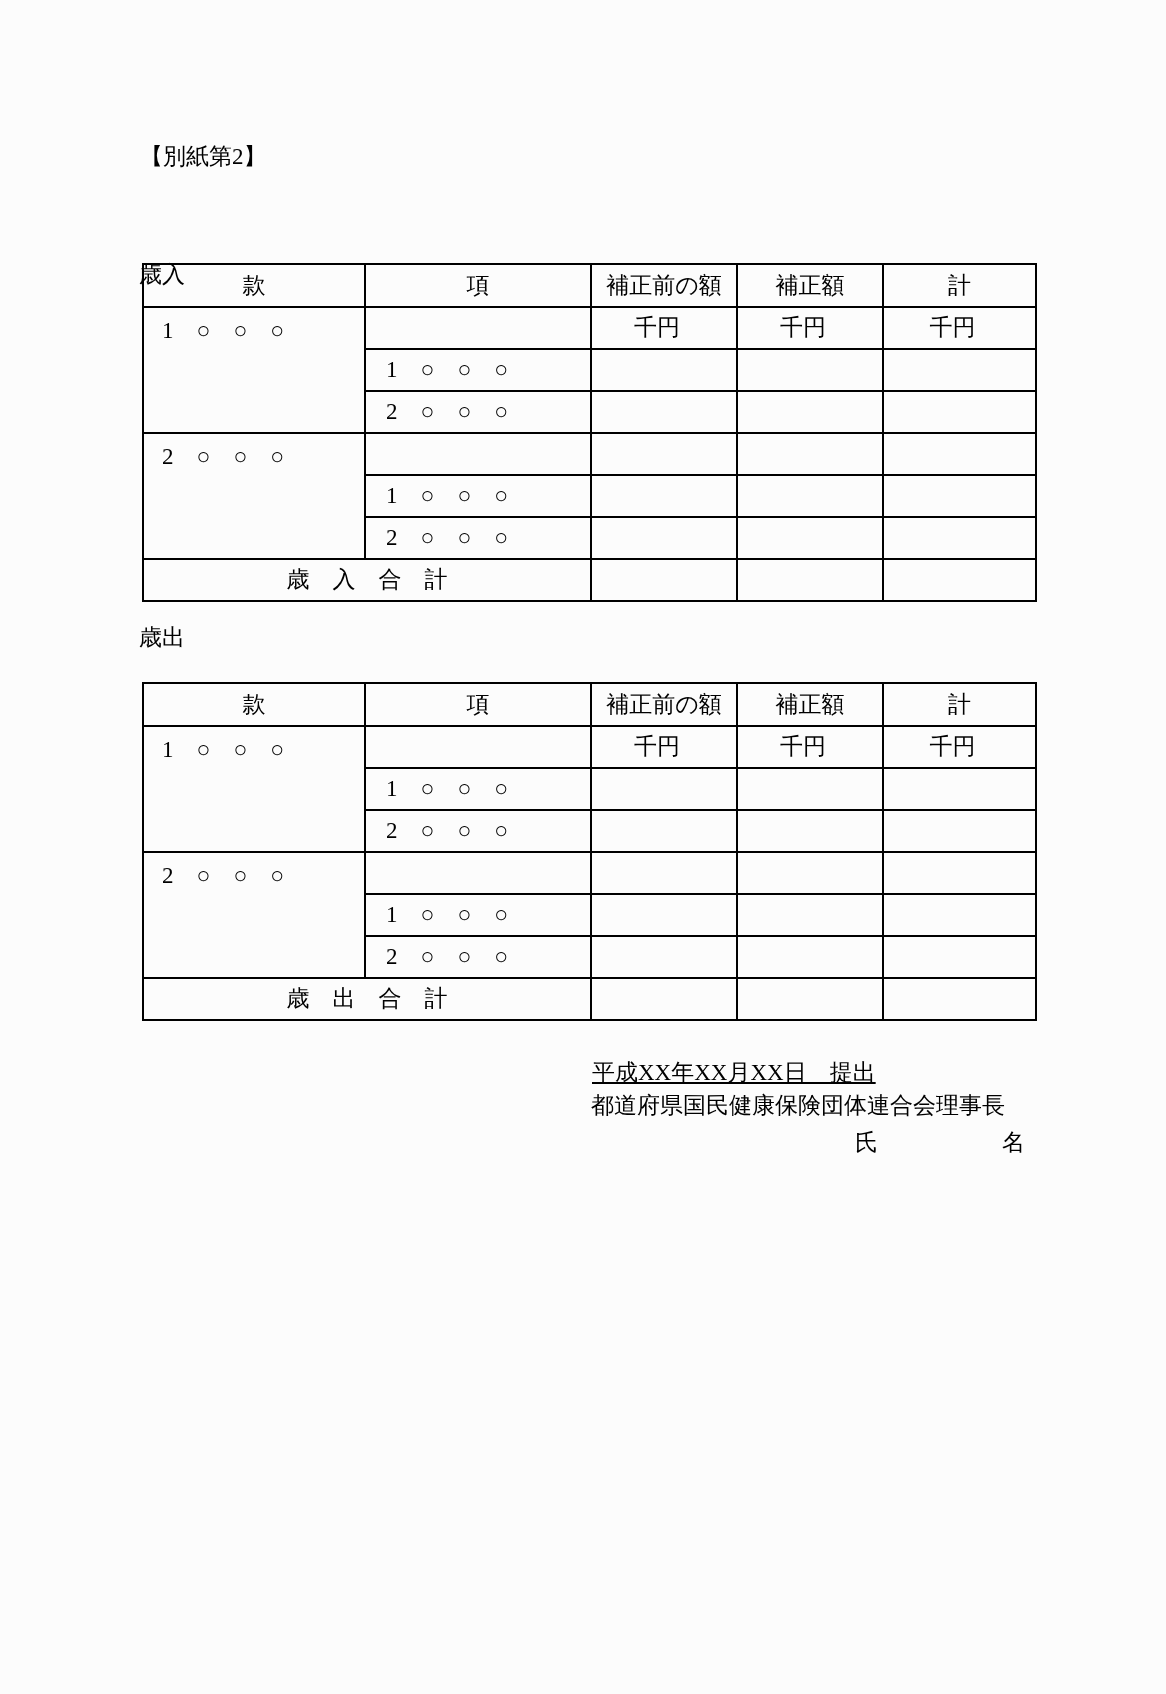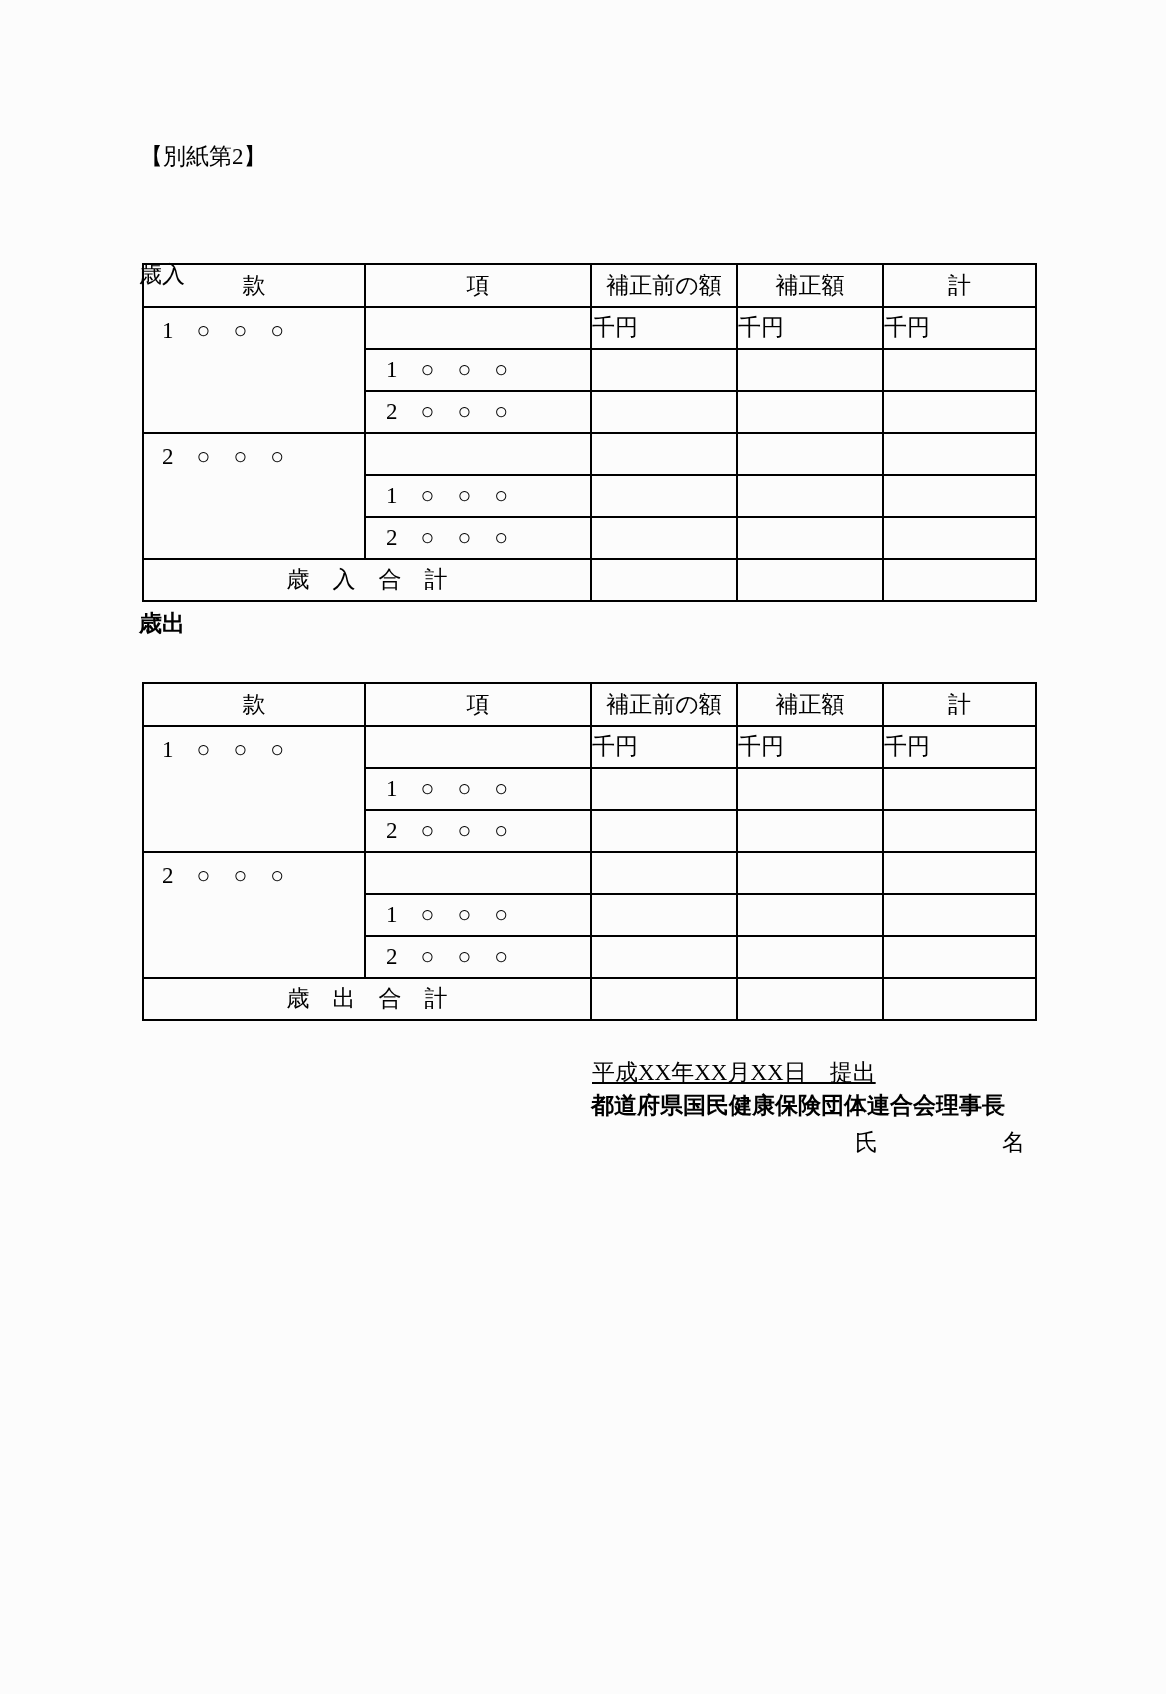--- a/index.html
+++ b/index.html
@@ -10,21 +10,21 @@
     background: #fcfcfc;
     color: #000;
     font-family: "Liberation Serif", "DejaVu Serif", serif;
     font-size: 23px;
     line-height: 1.2;
   }
   .attachment-label { position: absolute; left: 140px; top: 143px; }
   .doc-title        { position: absolute; left: 235px; top: 186px; letter-spacing: 0.5px; }
   .section-label    { position: absolute; left: 139px; }
   .section-label.revenue     { top: 216px; margin-top: 45px; }
-  .section-label.expenditure { top: 610px; font-weight: bold; }
+  .section-label.expenditure { top: 624px; }
 
   table.budget-table {
     position: absolute;
     left: 142px;
     width: 893px;
     border-collapse: collapse;
     table-layout: fixed;
     font-size: 23px;
   }
   table.budget-table.revenue     { top: 263px; }
@@ -35,25 +35,25 @@
     padding: 0;
     overflow: hidden;
     white-space: nowrap;
     vertical-align: middle;
   }
   .budget-table tr    { height: 42px; }
   .budget-table tr.header-row { height: 43px; }
   .budget-table td.header-cell { text-align: center; }
   .budget-table td.kan-cell { vertical-align: top; padding: 9px 0 0 18px; text-align: left; }
   .budget-table td.ko-cell  { padding-left: 20px; text-align: left; }
-  .budget-table td.unit-cell { text-align: left; padding-right: 14px; }
+  .budget-table td.unit-cell { text-align: center; padding-right: 14px; }
   .budget-table td.total-label-cell { text-align: center; }
 
   .footer-date { position: absolute; left: 592px; top: 1059px; text-decoration: underline; }
-  .footer-org  { position: absolute; left: 591px; top: 1092px; font-weight: bold; }
+  .footer-org  { position: absolute; left: 591px; top: 1092px; }
   .footer-name {
     position: absolute; left: 855px; top: 1129px; width: 170px;
     display: flex; justify-content: space-between;
   }
 </style>
 </head>
 <body>
 
 <div class="page">
 

